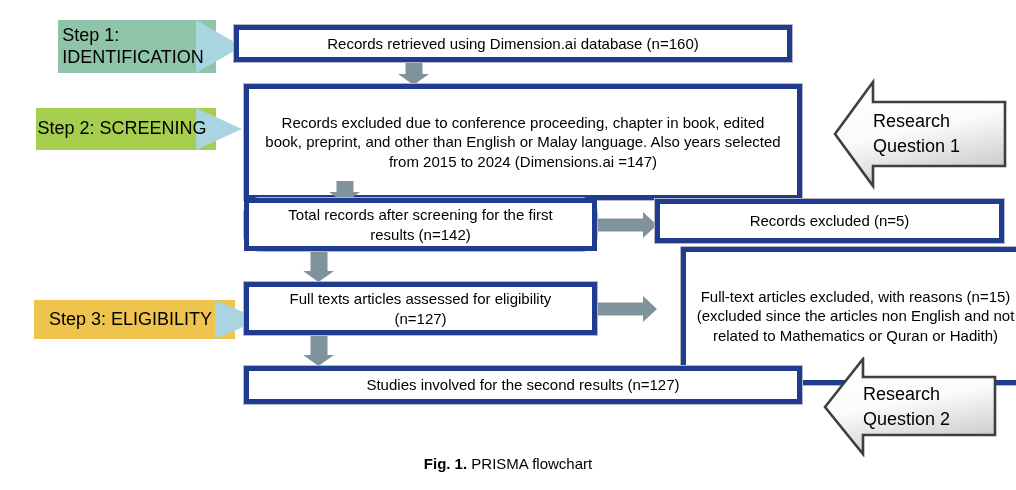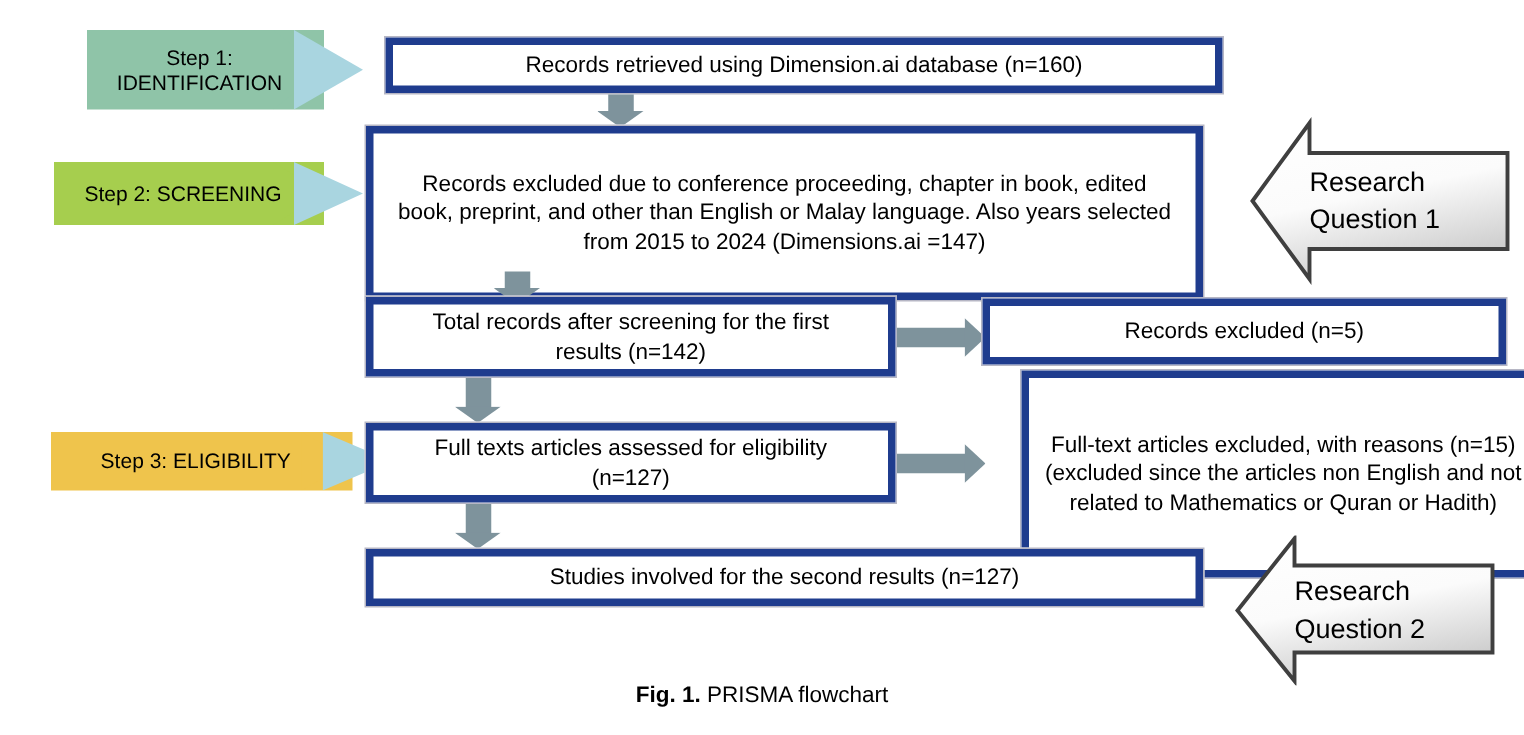--- a/index.html
+++ b/index.html
@@ -49,23 +49,22 @@
     bottom: 0;
     right: 26px;
     width: 34px;
     -webkit-clip-path: polygon(0 0, 100% 50%, 0 100%);
     clip-path: polygon(0 0, 100% 50%, 0 100%);
   }
   .step-arrow .step-label {
     position: relative;
     z-index: 3;
     color: #000000;
-    font-size: 14px;
+    font-size: 18px;
     line-height: 1.18;
-    text-align: center;
     white-space: pre-line;
     padding-right: 34px;
   }
 
   
   .pbox {
     position: absolute;
     box-sizing: border-box;
     background: #ffffff;
     border: 1px solid #b6b6c4;
@@ -194,29 +193,29 @@
 IDENTIFICATION</div>
   </div>
 
   <div class="step-arrow" style="left:36px; top:108px; width:206px; height:42px;">
     <div class="body" style="background:#a6ce4e;"></div>
     <div class="body-head" style="background:#a6ce4e;"></div>
     <div class="head"></div>
     <div class="step-label">Step 2: SCREENING</div>
   </div>
 
-  <div class="step-arrow" style="left:34px; top:288px; width:227px; height:39px;">
+  <div class="step-arrow" style="left:34px; top:300px; width:227px; height:39px;">
     <div class="body" style="background:#efc44c;"></div>
     <div class="body-head" style="background:#efc44c;"></div>
     <div class="head"></div>
     <div class="step-label">Step 3: ELIGIBILITY</div>
   </div>
 
 
-  <div class="pbox" style="left:256px; top:24px; width:560px; height:39px;text-decoration:underline;">
+  <div class="pbox" style="left:233px; top:24px; width:560px; height:39px;text-decoration:underline;">
     <div class="inner">
       <div class="txt">Records retrieved using Dimension.ai database (n=160)</div>
     </div>
   </div>
 
   <div class="conn-down" style="left:398px; top:63px; width:31px; height:22px;">
     <div class="shaft" style="height:13px;"></div>
     <div class="tip"></div>
   </div>
 
@@ -224,21 +223,21 @@
     <div class="inner">
       <div class="txt" style="max-width:520px;">Records excluded due to conference proceeding,  chapter in book, edited book, preprint, and other than English or Malay language. Also years selected from 2015 to 2024 (Dimensions.ai =147)</div>
     </div>
   </div>
 
   <div class="conn-down" style="left:329px; top:181px; width:31px; height:22px;">
     <div class="shaft" style="height:13px;"></div>
     <div class="tip"></div>
   </div>
 
-  <div class="pbox" style="left:243px; top:197px; width:355px; height:55px;">
+  <div class="pbox" style="left:243px; top:197px; width:355px; height:55px;border-radius:17px;">
     <div class="inner">
       <div class="txt" style="max-width:312px;">Total records after screening for the first results (n=142)</div>
     </div>
   </div>
 
   <div class="conn-right" style="left:598px; top:212px; width:59px; height:26px;">
     <div class="shaft" style="width:48px;"></div>
     <div class="tip"></div>
   </div>
 

